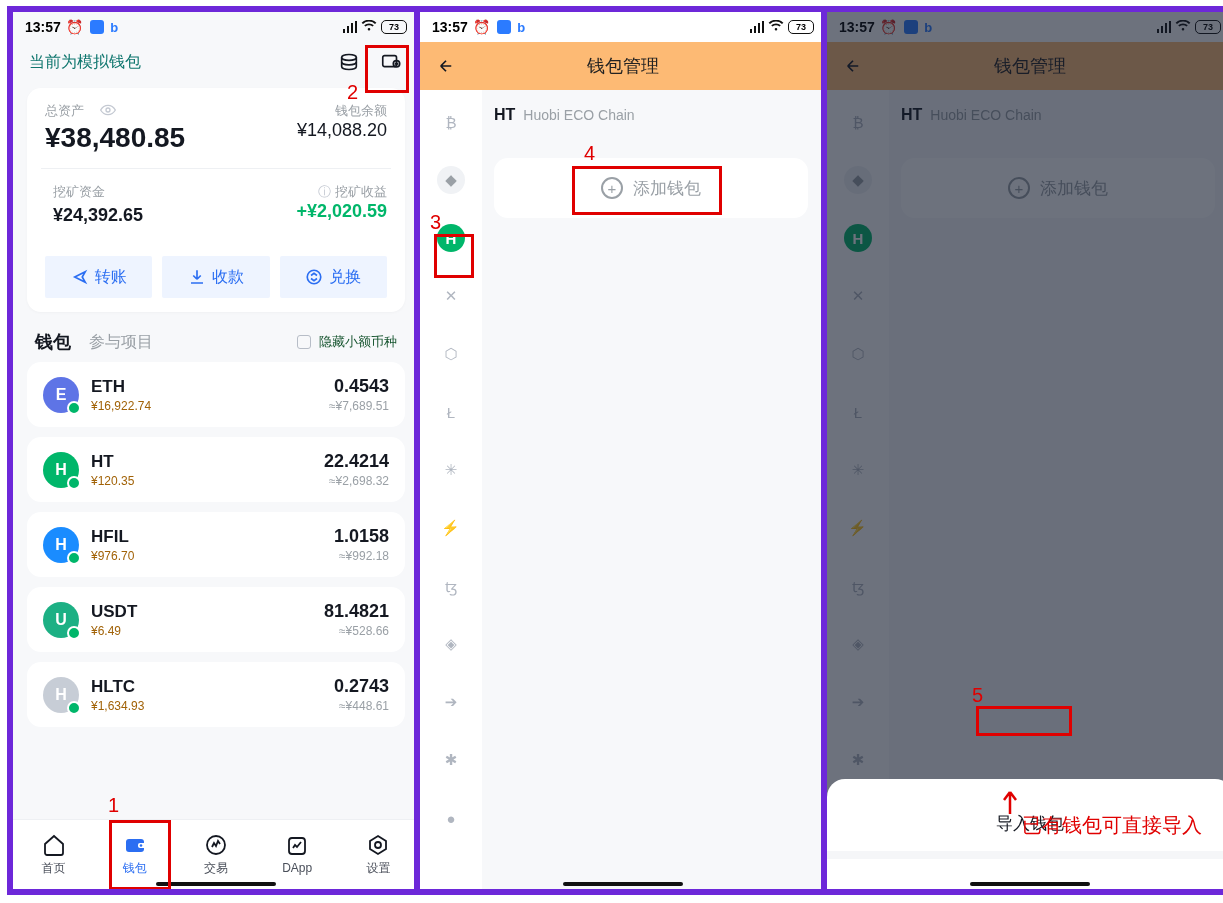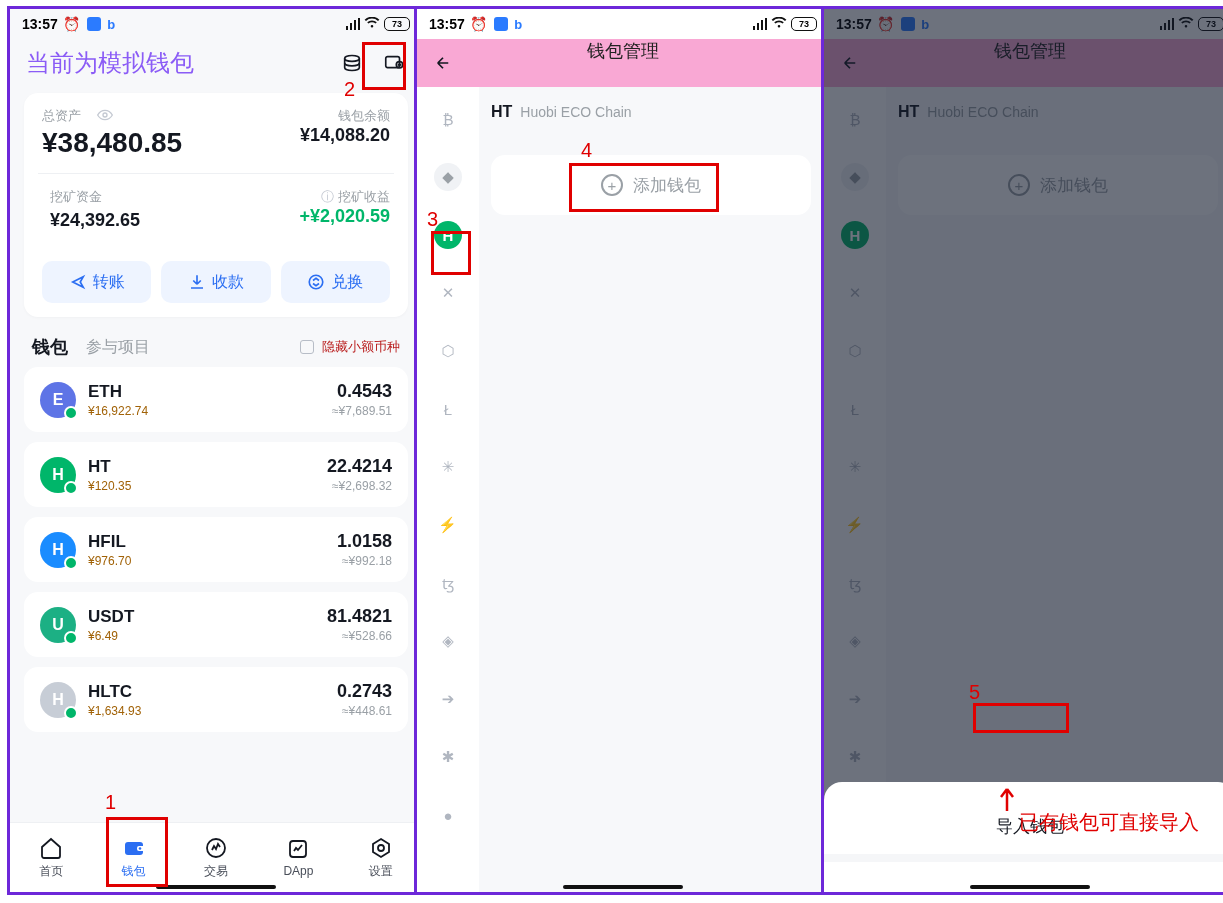--- a/index.html
+++ b/index.html
@@ -7,21 +7,21 @@
     font-family: -apple-system, "PingFang SC", "Helvetica Neue", Arial, sans-serif;
     background: #fff;
     width: 1223px;
     height: 903px;
     position: relative;
   }
   .phone {
     position: absolute;
     width: 418px;
     height: 889px;
-    border: 3px solid #6d28d9;
+    border: 6px solid #6d28d9;
     background: #f7f8fa;
     overflow: hidden;
   }
   .phone.p1 { left: 7px;   top: 6px; }
   .phone.p2 { left: 414px; top: 6px; }
   .phone.p3 { left: 821px; top: 6px; }
 
   
   .status-bar {
     height: 30px;
@@ -82,52 +82,52 @@
   
   .home-indicator {
     position:absolute; bottom:3px; left:50%; transform:translateX(-50%);
     width:120px; height:4px; border-radius:4px; background:#111;
   }
 
   
   .p1-header {
     display:flex; align-items:center; padding: 8px 16px 4px;
   }
-  .p1-title { font-size: 24px; color:#8b5cf6; }
+  .p1-title { font-size: 16px; color:#0f766e; }
   .p1-header-icons { margin-left:auto; display:flex; gap:18px; align-items:center;}
   .hdr-ic { width:24px; height:24px; color:#111; display:flex;align-items:center;justify-content:center;}
 
   .card {
     background:#fff; border-radius:14px; margin:10px 14px; padding:14px 18px;
     box-shadow: 0 1px 3px rgba(0,0,0,0.03);
   }
   .muted { color:#9aa0a6; font-size:13px; }
   .row { display:flex; align-items:baseline; }
   .grow { flex:1; }
   .total-amt { font-size:28px; font-weight:700; color:#141821; margin-top:2px;}
-  .bal-amt { font-size:18px; font-weight:700; color:#141821; text-align:right;}
+  .bal-amt { font-size:18px; font-weight:400; color:#141821; text-align:right;}
   .divider { height:1px; background:#eef0f3; margin:14px -4px; }
   .mining-row, .loan-row { display:flex; align-items:flex-start;margin-left:8px; }
   .mining-h { color:#9aa0a6; font-size:13px; display:flex; align-items:center; gap:4px;}
   .mining-val { font-size:18px; font-weight:700; color:#141821; margin-top:4px;}
   .green { color:#00b66a; font-weight:700; font-size:18px;}
   .red { color:#f05050; font-weight:600; font-size:16px;}
 
   .action-row { display:flex; gap:10px; margin-top:16px;}
   .action-btn {
-    flex:1; background:#eef4ff; color:#2b6ef2; border-radius:10px;
+    flex:1; background:#eef4ff; color:#2b6ef2; border-radius:2px;
     height:42px; display:flex; align-items:center; justify-content:center;
     font-size:16px; font-weight:500; gap:6px;
   }
   .act-ic { width:18px;height:18px; }
 
   .section-tabs { display:flex; align-items:center; padding:8px 22px 4px; gap:18px;}
   .tab-active { font-size:18px; color:#141821; font-weight:600;}
   .tab-inactive { font-size:16px; color:#9aa0a6;}
-  .hide-small { margin-left:auto; color:#b91c1c; font-size:13px; display:flex; align-items:center; gap:8px;}
+  .hide-small { margin-left:auto; color:#14532d; font-size:13px; display:flex; align-items:center; gap:8px;}
   .chk { width:14px;height:14px;border:1.5px solid #b7bdc7;border-radius:3px;display:inline-block;}
 
   .asset-list { padding: 4px 14px 0; }
   .asset {
     background:#fff; border-radius:14px; padding:14px 16px; margin-bottom:10px;
     display:flex; align-items:center;
   }
   .coin-ic { width:36px;height:36px;border-radius:50%; position:relative; flex:0 0 36px;}
   .coin-sub {
     position:absolute; right:-2px; bottom:-2px; width:14px;height:14px;border-radius:50%;
@@ -146,21 +146,21 @@
   }
   .nav-item { flex:1; display:flex; flex-direction:column; align-items:center; justify-content:center; gap:3px;}
   .nav-ic { width:24px;height:24px; color:#141821;}
   .nav-item.active .nav-ic { color:#2b6ef2;}
   .nav-lbl { font-size:12px; color:#4a4f5a;}
   .nav-item.active .nav-lbl { color:#2b6ef2;}
 
   
   .p2, .p3 { background:#f7f8fa; }
   .mgmt-header {
-    height:48px; background:#f9a8d4; display:flex; padding:0 8px;
+    height:48px; background:#fdba74; display:flex; align-items:center; padding:0 8px;
   }
   .back-ic { width:36px; display:flex; align-items:center; justify-content:center; font-size:22px;}
   .mgmt-title { flex:1; text-align:center; font-size:18px; color:#222; padding-right:36px;}
   .mgmt-body { position:absolute; top:78px; bottom:0; left:0; right:0; display:flex;}
   .chain-col { width:62px; background:#fff; display:flex; flex-direction:column; align-items:center; padding-top:18px; gap:30px; overflow:hidden;}
   .chain-ic {
     width:28px;height:28px;border-radius:50%; display:flex;align-items:center;justify-content:center;
     font-size:15px; color:#b0b6c0;
   }
   .chain-ic.sel { background:#00b66a; color:#fff;}

